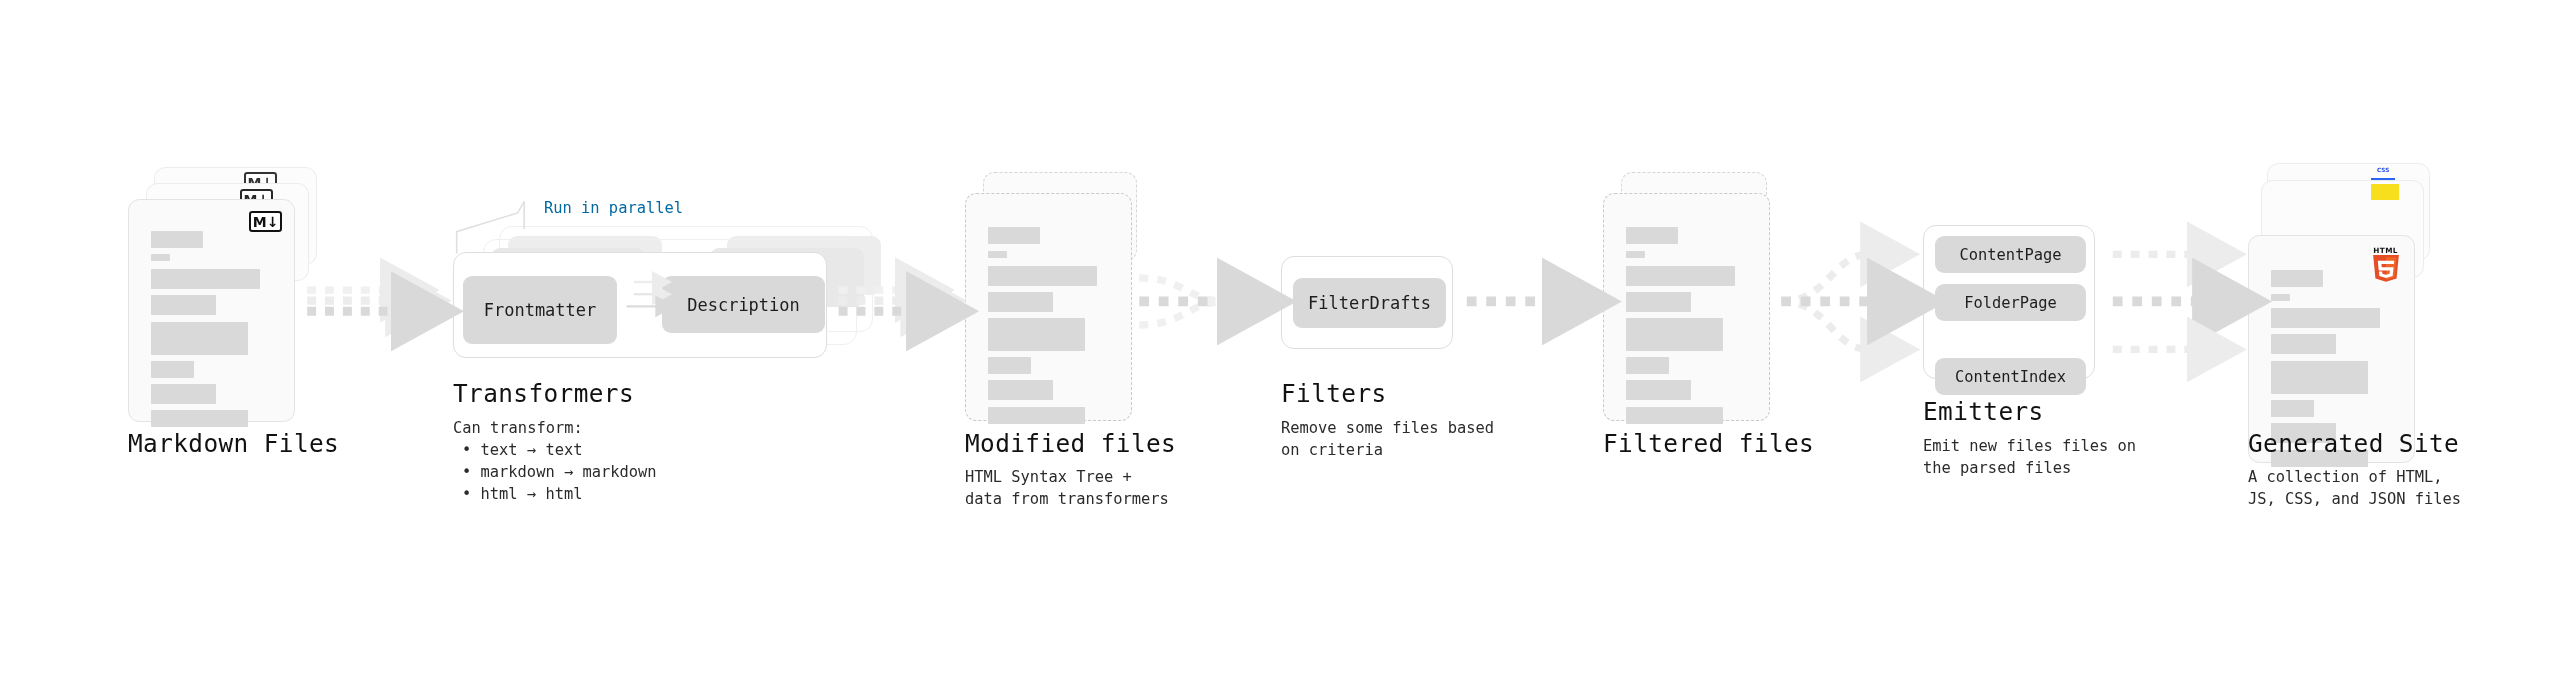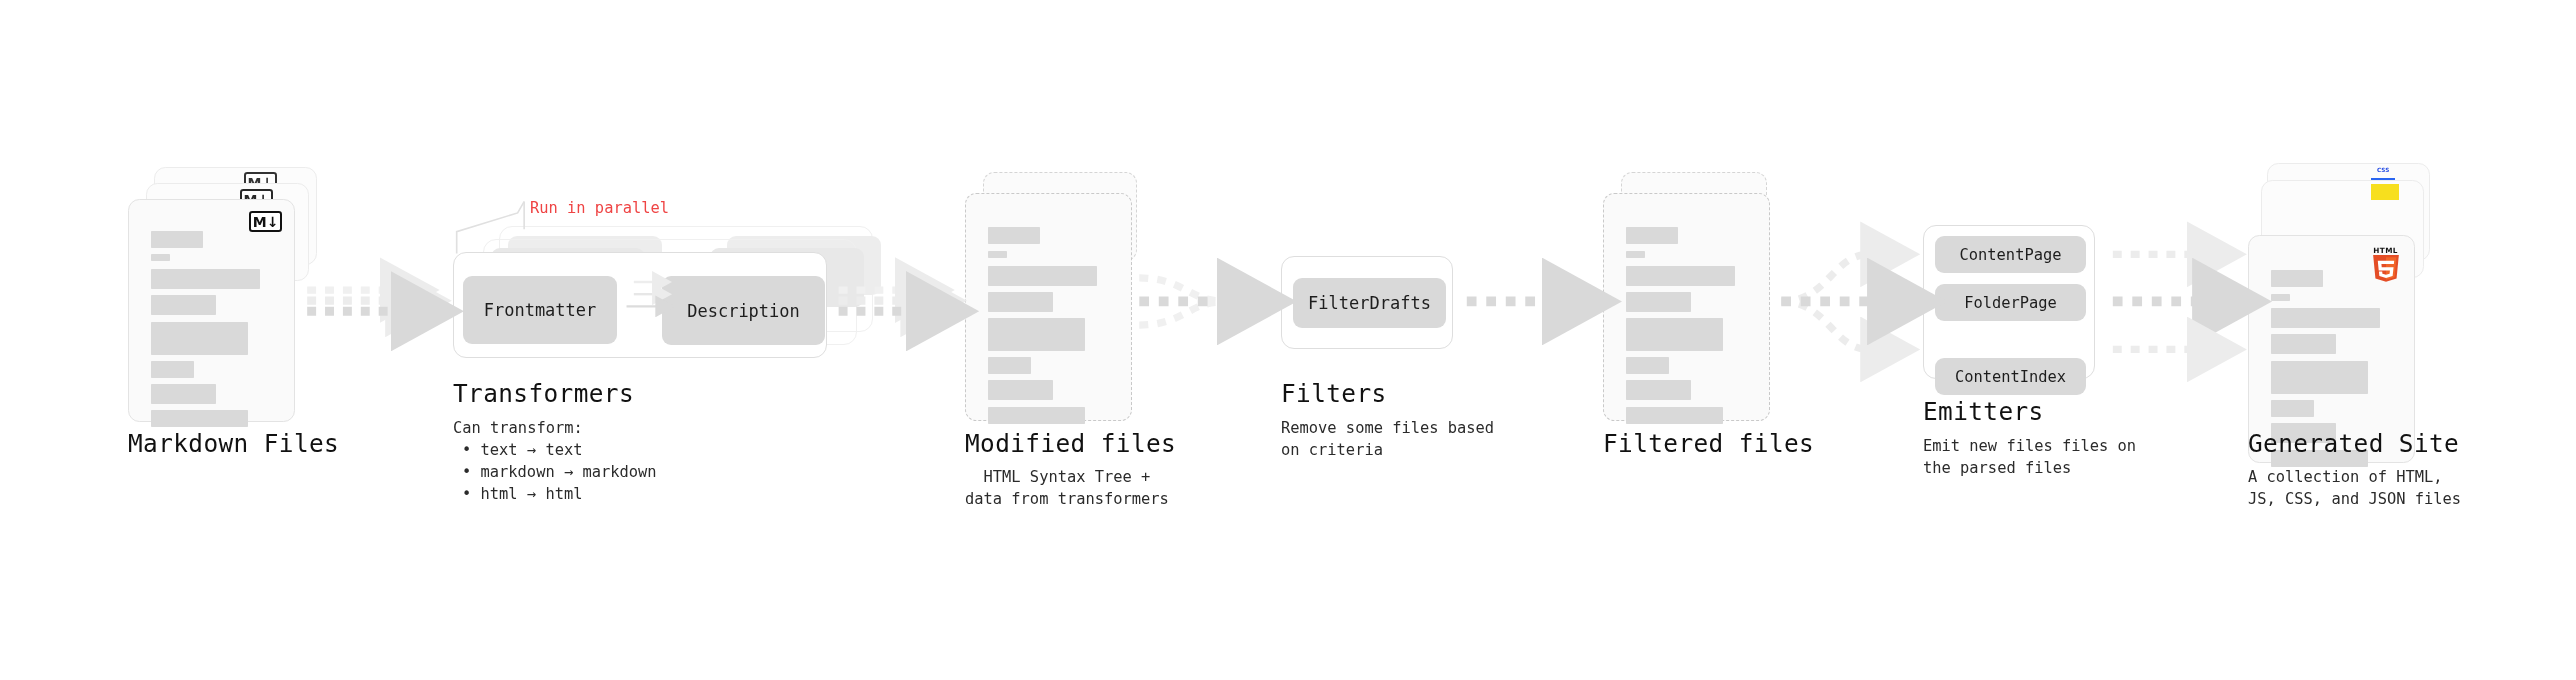--- a/index.html
+++ b/index.html
@@ -77,21 +77,21 @@
     text-align:center;line-height:9px;
     font-family:"DejaVu Sans","Liberation Sans",sans-serif;
   }
   .jsbadge{position:absolute;width:28px;height:16.3px;background:#f7df1e;}
   .cssbadge{position:absolute;width:24.4px;height:11.4px;
     font-size:5.7px;font-weight:700;color:#264de4;text-align:center;line-height:7.3px;
     border-bottom:3.3px solid #2965f1;
     font-family:"DejaVu Sans","Liberation Sans",sans-serif;}
 
   .runlabel{
-    position:absolute;font-size:15.4px;color:#ef4444;white-space:nowrap;
+    position:absolute;font-size:15.4px;color:#0369a1;white-space:nowrap;margin-left:14px;
   }
   svg.overlay{position:absolute;left:0;top:0;width:2576px;height:681px;pointer-events:none;}
 </style>
 </head>
 <body>
 
 <div class="stage">
 
   <div class="node">
     <div class="ghost" style="left:154px;top:167px;width:163px;height:98px;"></div>
@@ -123,21 +123,21 @@
     <div class="pill ghost-pill2" style="left:508px;top:236px;width:154px;height:59px;"></div>
     <div class="pill ghost-pill2" style="left:727px;top:236px;width:154px;height:59px;"></div>
 
     <div class="pghost" style="left:483px;top:239px;width:374px;height:106px;"></div>
     <div class="pill ghost-pill" style="left:491px;top:248px;width:154px;height:59px;"></div>
     <div class="pill ghost-pill" style="left:710px;top:248px;width:154px;height:59px;"></div>
 
     <div class="pbox" style="left:453px;top:252px;width:374px;height:106px;"></div>
 
     <div class="pill" style="left:463px;top:276px;width:154px;height:68px;">Frontmatter</div>
-    <div class="pill" style="left:662px;top:276px;width:163px;height:69px;">Description</div>
+    <div class="pill" style="left:662px;top:276px;width:163px;height:57px;">Description</div>
 
     <div class="title" style="left:453px;top:379px;">Transformers</div>
     <div class="sub" style="left:453px;top:417px;">Can transform:</div>
     <div class="sub" style="left:462px;top:439px;">• text → text</div>
     <div class="sub" style="left:462px;top:461px;">• markdown → markdown</div>
     <div class="sub" style="left:462px;top:483px;">• html → html</div>
   </div>
 
   <div class="node">
     <div class="ghost dashed" style="left:983px;top:172px;width:154px;height:89px;"></div>
@@ -147,21 +147,21 @@
         <div class="bar" style="left:22px;top:57px;width:18.7px;height:7.3px;"></div>
         <div class="bar" style="left:22px;top:72px;width:109px;height:20.3px;"></div>
         <div class="bar" style="left:22px;top:98px;width:65px;height:20.3px;"></div>
         <div class="bar" style="left:22px;top:124px;width:97px;height:32.5px;"></div>
         <div class="bar" style="left:22px;top:163px;width:43px;height:17px;"></div>
         <div class="bar" style="left:22px;top:186px;width:65px;height:20.3px;"></div>
         <div class="bar" style="left:22px;top:213px;width:97px;height:17px;"></div>
       </div>
     </div>
     <div class="title" style="left:965px;top:429px;">Modified files</div>
-    <div class="sub" style="left:965px;top:466px;text-align:center;">HTML Syntax Tree +
+    <div class="sub" style="left:965px;top:466px;">HTML Syntax Tree +
 data from transformers</div>
   </div>
 
   <div class="node">
     <div class="pbox" style="left:1281px;top:256px;width:172px;height:93px;"></div>
     <div class="pill" style="left:1293px;top:278px;width:153px;height:50px;">FilterDrafts</div>
     <div class="title" style="left:1281px;top:379px;">Filters</div>
     <div class="sub" style="left:1281px;top:417px;">Remove some files based
 on criteria</div>
   </div>

